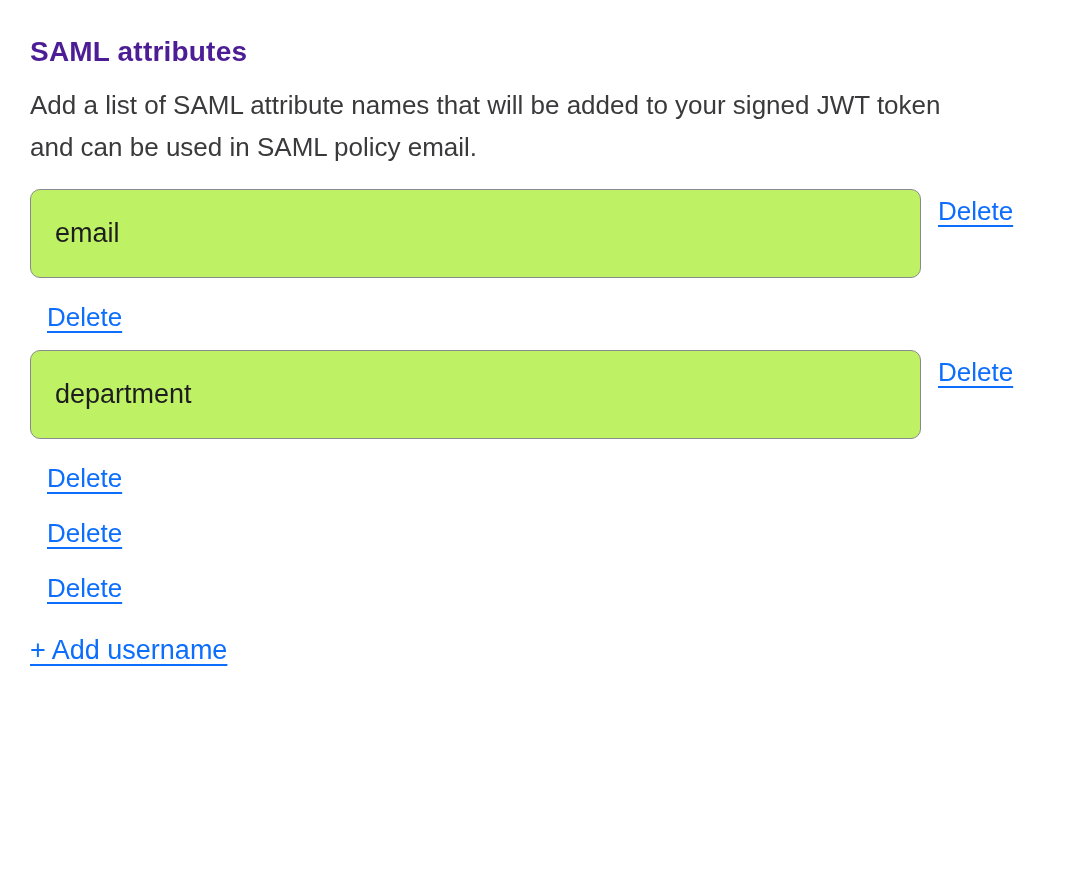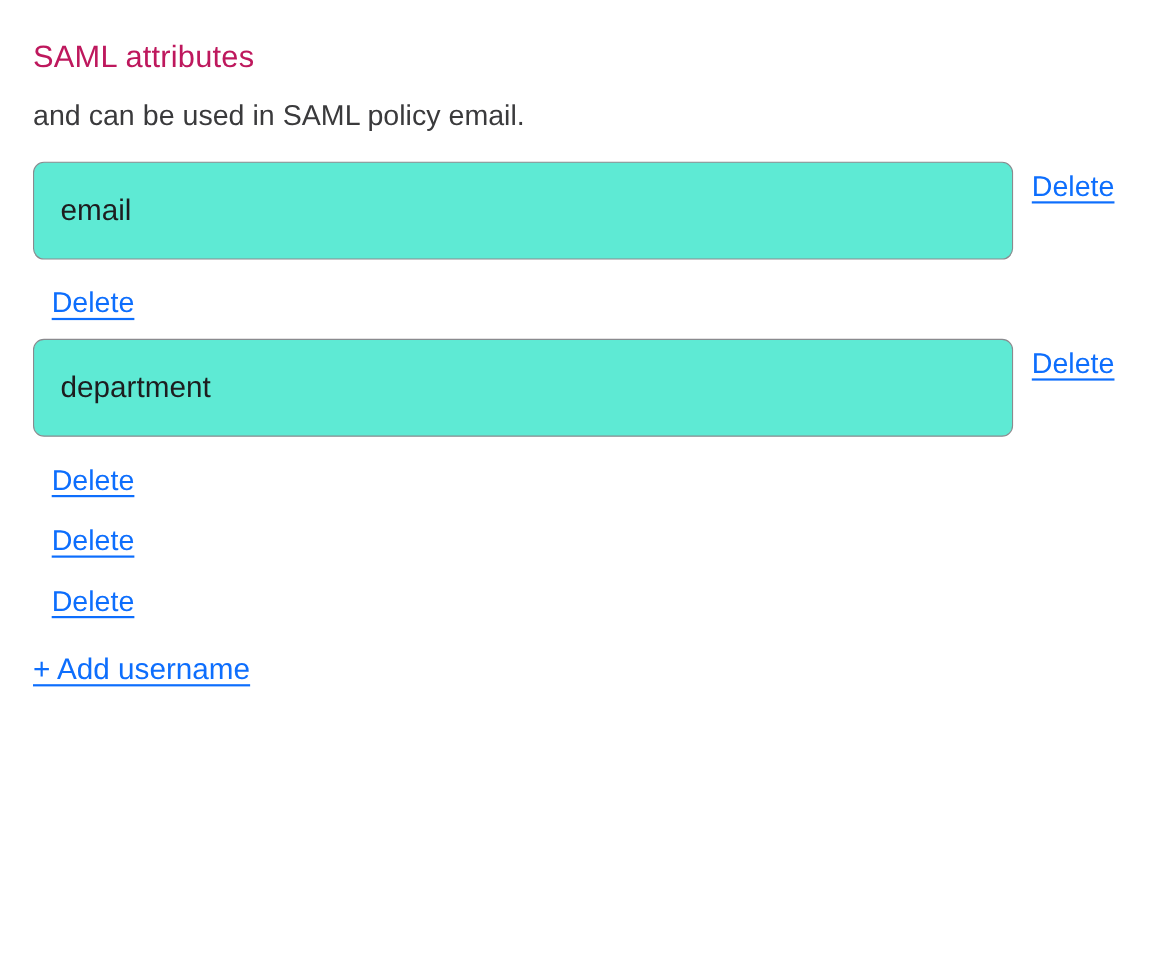--- a/index.html
+++ b/index.html
@@ -14,22 +14,22 @@
     width: 1066px;
     height: 886px;
     background: #ffffff;
     padding: 36px 0 0 30px;
     overflow: hidden;
   }
   .section-title {
     margin: 0 0 16px 0;
     font-size: 28px;
     line-height: 32px;
-    font-weight: 400;
-    color: #be185d;
+    font-weight: 700;
+    color: #4c1d95;
     letter-spacing: 0.2px;
   }
   .section-description {
     margin: 0 0 21px 0;
     font-size: 26px;
     line-height: 42px;
     font-weight: 400;
     color: #3a3a3c;
     max-width: 1020px;
   }
@@ -38,21 +38,21 @@
   .attr-row {
     display: flex;
     align-items: flex-start;
     margin-bottom: 17px;
   }
   .attr-input {
     width: 891px;
     height: 89px;
     border: 1.5px solid #8a8a8e;
     border-radius: 10px;
-    background: #5eead4;
+    background: #bef264;
     padding: 0 20px 0 24px;
     font-family: "Liberation Sans", sans-serif;
     font-size: 27px;
     color: #1d1d1f;
     outline: none;
   }
   a.delete-link {
     margin-left: 17px;
     margin-top: 6px;
     font-size: 26px;
@@ -77,20 +77,21 @@
   }
 </style>
 </head>
 <body>
 
 <div class="page">
 
   <h2 class="section-title">SAML attributes</h2>
 
   <p class="section-description">
+    <span>Add a list of SAML attribute names that will be added to your signed JWT token</span>
     <span>and can be used in SAML policy email.</span>
   </p>
 
   <div class="attr-rows">
 
     <div class="attr-row">
       <input type="text" class="attr-input" value="email" style="">
       <a class="delete-link" href="#">Delete</a>
     </div>
 

